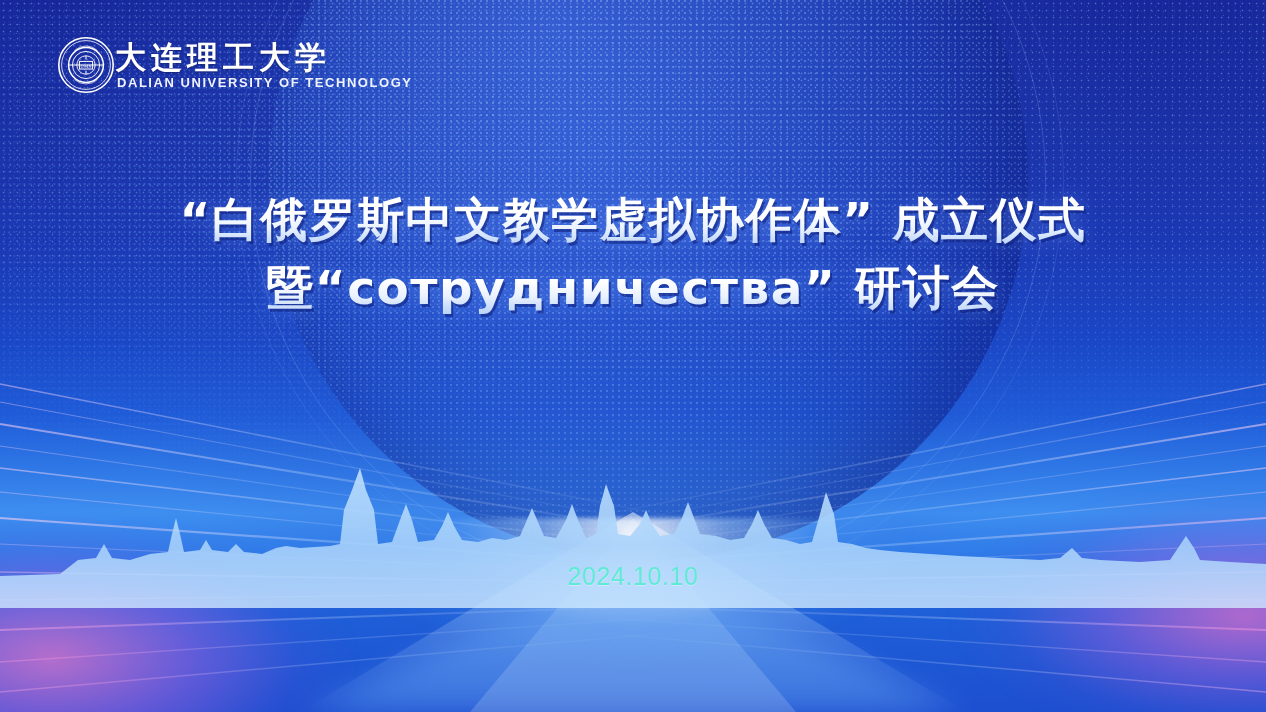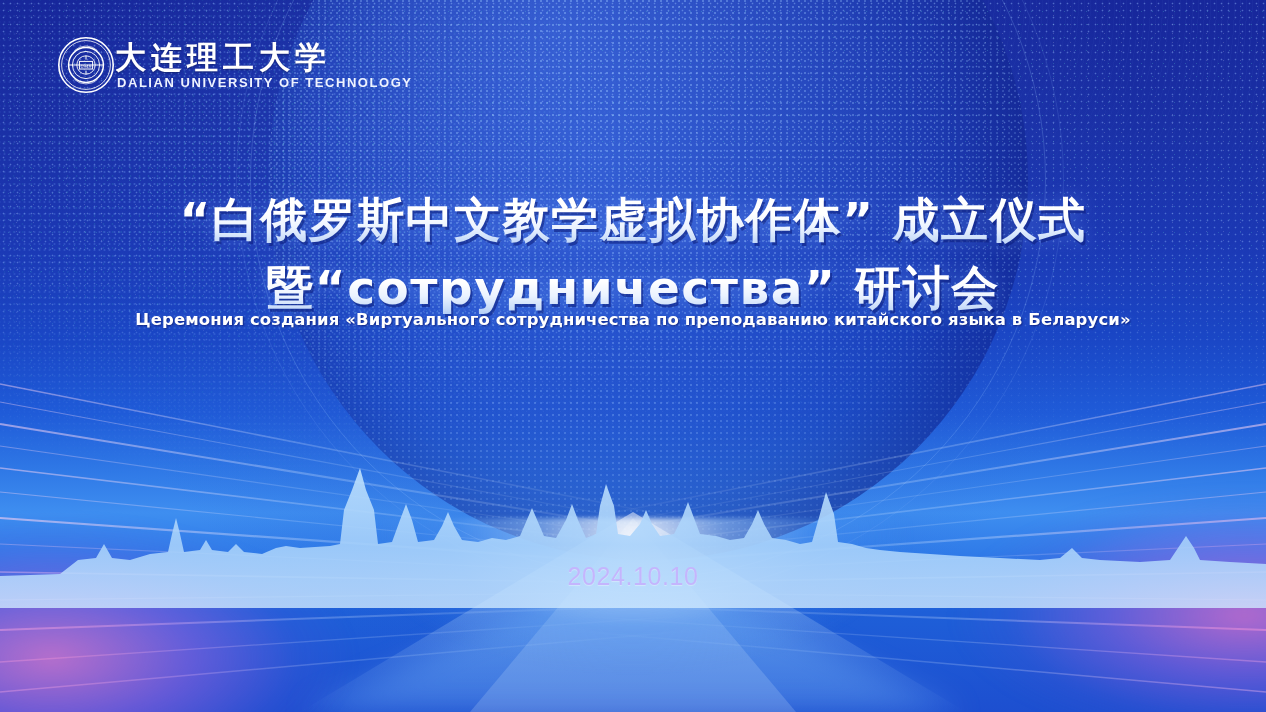--- a/index.html
+++ b/index.html
@@ -183,21 +183,21 @@
     text-shadow:1px 1px 2px rgba(8,20,110,.75), 0 0 8px rgba(90,150,245,.35);
     white-space:nowrap;
   }
 
   
   .date {
     position:absolute; left:0; right:0; top:562px;
     text-align:center;
     font-family:"Liberation Sans",sans-serif;
     font-size:25px; font-weight:400;
-    color:#c4b5fd;
+    color:#5eead4;
     letter-spacing:.6px;
     text-shadow:0 1px 1px rgba(255,255,255,.35);
   }
 </style>
 </head>
 <body>
 
 <div id="stage">
 
   <div class="bg-layer bg-base"></div>
@@ -321,18 +321,17 @@
       <span class="logo-en">DALIAN UNIVERSITY OF TECHNOLOGY</span>
     </span>
   </div>
 
   <div class="title-block">
     <div class="title-line">“白俄罗斯中文教学虚拟协作体” 成立仪式</div>
     <div class="title-line">暨“сотрудничества” 研讨会</div>
   </div>
 
   <div class="subtitle-block">
-    <div class="subtitle-line">Церемония создания «Виртуального сотрудничества по преподаванию китайского языка в Беларуси»</div>
   </div>
 
   <div class="date">2024.10.10</div>
 
 </div>
 
 </body></html>

